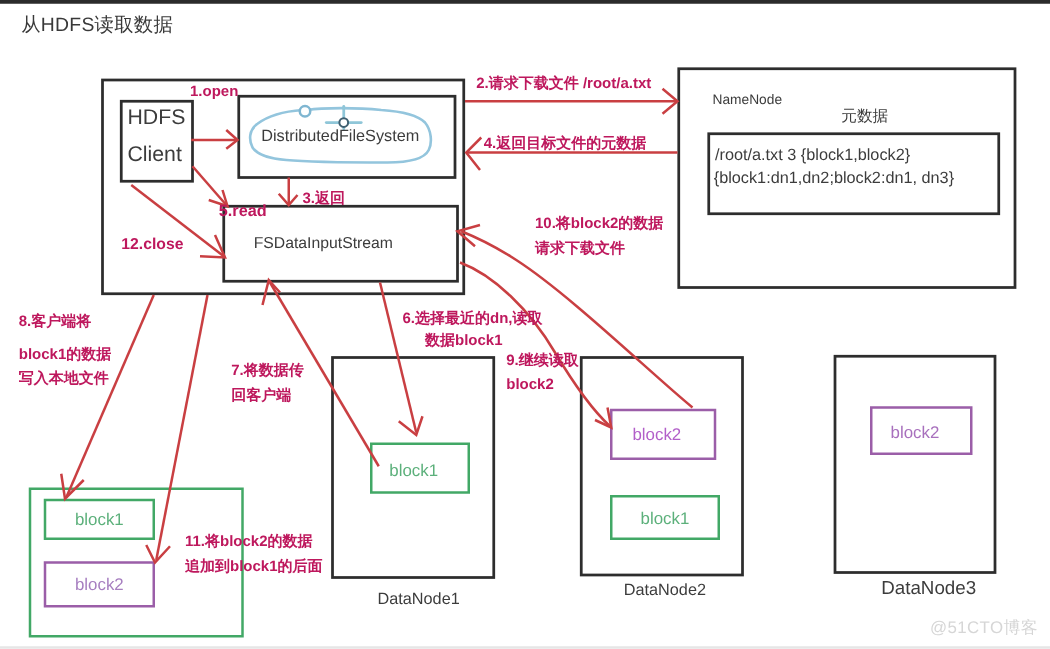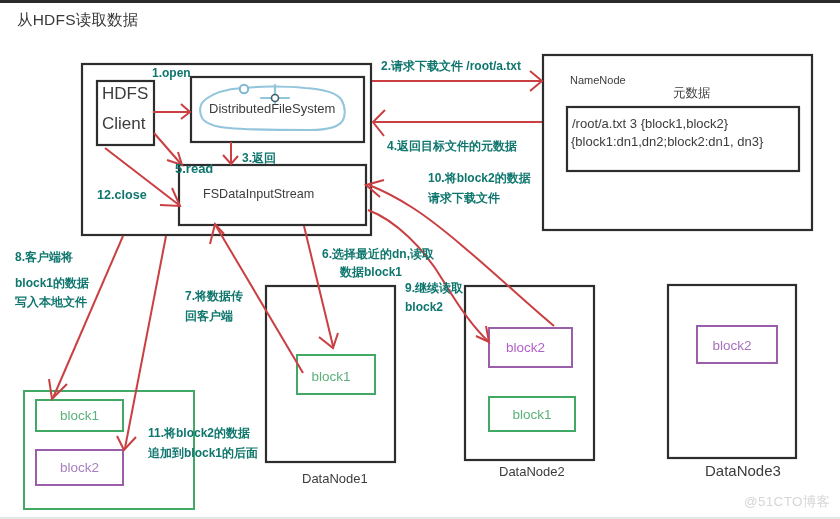--- a/index.html
+++ b/index.html
@@ -3,21 +3,21 @@
 <meta charset="utf-8">
 <title>HDFS Read Flow Diagram</title>
 <style>
   html,body{margin:0;padding:0;background:#fff;}
   body{width:840px;height:519px;font-family:"Liberation Sans",sans-serif;overflow:hidden;}
   #stage{position:relative;width:840px;height:519px;background:#fff;text-align:center;}
   .topbar{position:absolute;left:0;top:0;width:840px;height:3px;background:#2b2b2b;}
   .botline{position:absolute;left:0;top:517px;width:840px;height:2px;background:#e6e6e6;}
   .title{position:absolute;left:17px;top:10px;font-size:15.5px;color:#393939;letter-spacing:.2px;}
   svg.layer{position:absolute;left:0;top:0;width:840px;height:519px;pointer-events:none;}
-  .rlbl{position:absolute;color:#0f766e;font-size:12px;white-space:nowrap;line-height:19px;font-weight:600;}
+  .rlbl{position:absolute;color:#be185d;font-size:12px;white-space:nowrap;line-height:19px;font-weight:600;}
   .blbl{position:absolute;color:#3c3c3c;font-size:12px;white-space:nowrap;}
   .blk{position:absolute;display:flex;align-items:center;justify-content:center;font-size:13.5px;}
   .wm{position:absolute;color:#d6d6d6;font-size:13.5px;letter-spacing:.3px;}
 </style>
 </head>
 <body>
 
 <div id="stage">
   <div class="topbar"></div>
   <div class="botline"></div>
@@ -141,21 +141,21 @@
     <div class="blk" style="left:36px;top:400px;width:87px;height:31px;color:#5cb07b;">block1</div>
     <div class="blk" style="left:36px;top:450px;width:87px;height:35px;color:#a77fc0;">block2</div>
     <div class="blk" style="left:292px;top:357px;width:78px;height:39px;color:#5cb07b;">block1</div>
     <div class="blk" style="left:484px;top:328px;width:83px;height:39px;color:#b25fc9;">block2</div>
     <div class="blk" style="left:489px;top:397px;width:86px;height:34px;color:#5cb07b;">block1</div>
     <div class="blk" style="left:692px;top:327px;width:80px;height:37px;color:#a870bd;">block2</div>
 
     <div class="rlbl" style="left:152px;top:64px;">1.open</div>
     <div class="rlbl" style="left:381px;top:57px;">2.请求下载文件 /root/a.txt</div>
     <div class="rlbl" style="left:242px;top:149px;">3.返回</div>
-    <div class="rlbl" style="left:387px;top:105px;margin-top:32px;">4.返回目标文件的元数据</div>
+    <div class="rlbl" style="left:387px;top:105px;">4.返回目标文件的元数据</div>
     <div class="rlbl" style="left:130px;top:159px;font-size:13px;margin-left:45px;">5.read</div>
     <div class="rlbl" style="left:322px;top:245px;">6.选择最近的dn,读取</div>
     <div class="rlbl" style="left:322px;top:263px;padding-left:18px;">数据block1</div>
     <div class="rlbl" style="left:185px;top:287px;">7.将数据传</div>
     <div class="rlbl" style="left:185px;top:307px;">回客户端</div>
     <div class="rlbl" style="left:15px;top:248px;">8.客户端将</div>
     <div class="rlbl" style="left:15px;top:274px;">block1的数据</div>
     <div class="rlbl" style="left:15px;top:293px;">写入本地文件</div>
     <div class="rlbl" style="left:405px;top:279px;">9.继续读取</div>
     <div class="rlbl" style="left:405px;top:298px;">block2</div>

